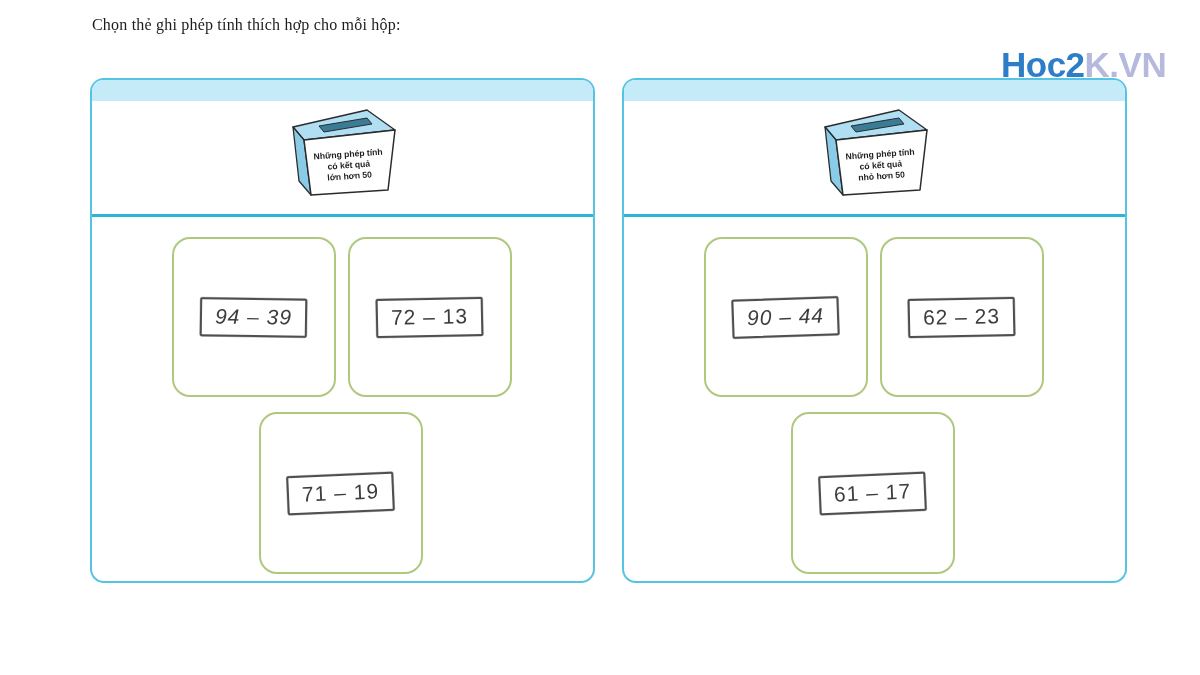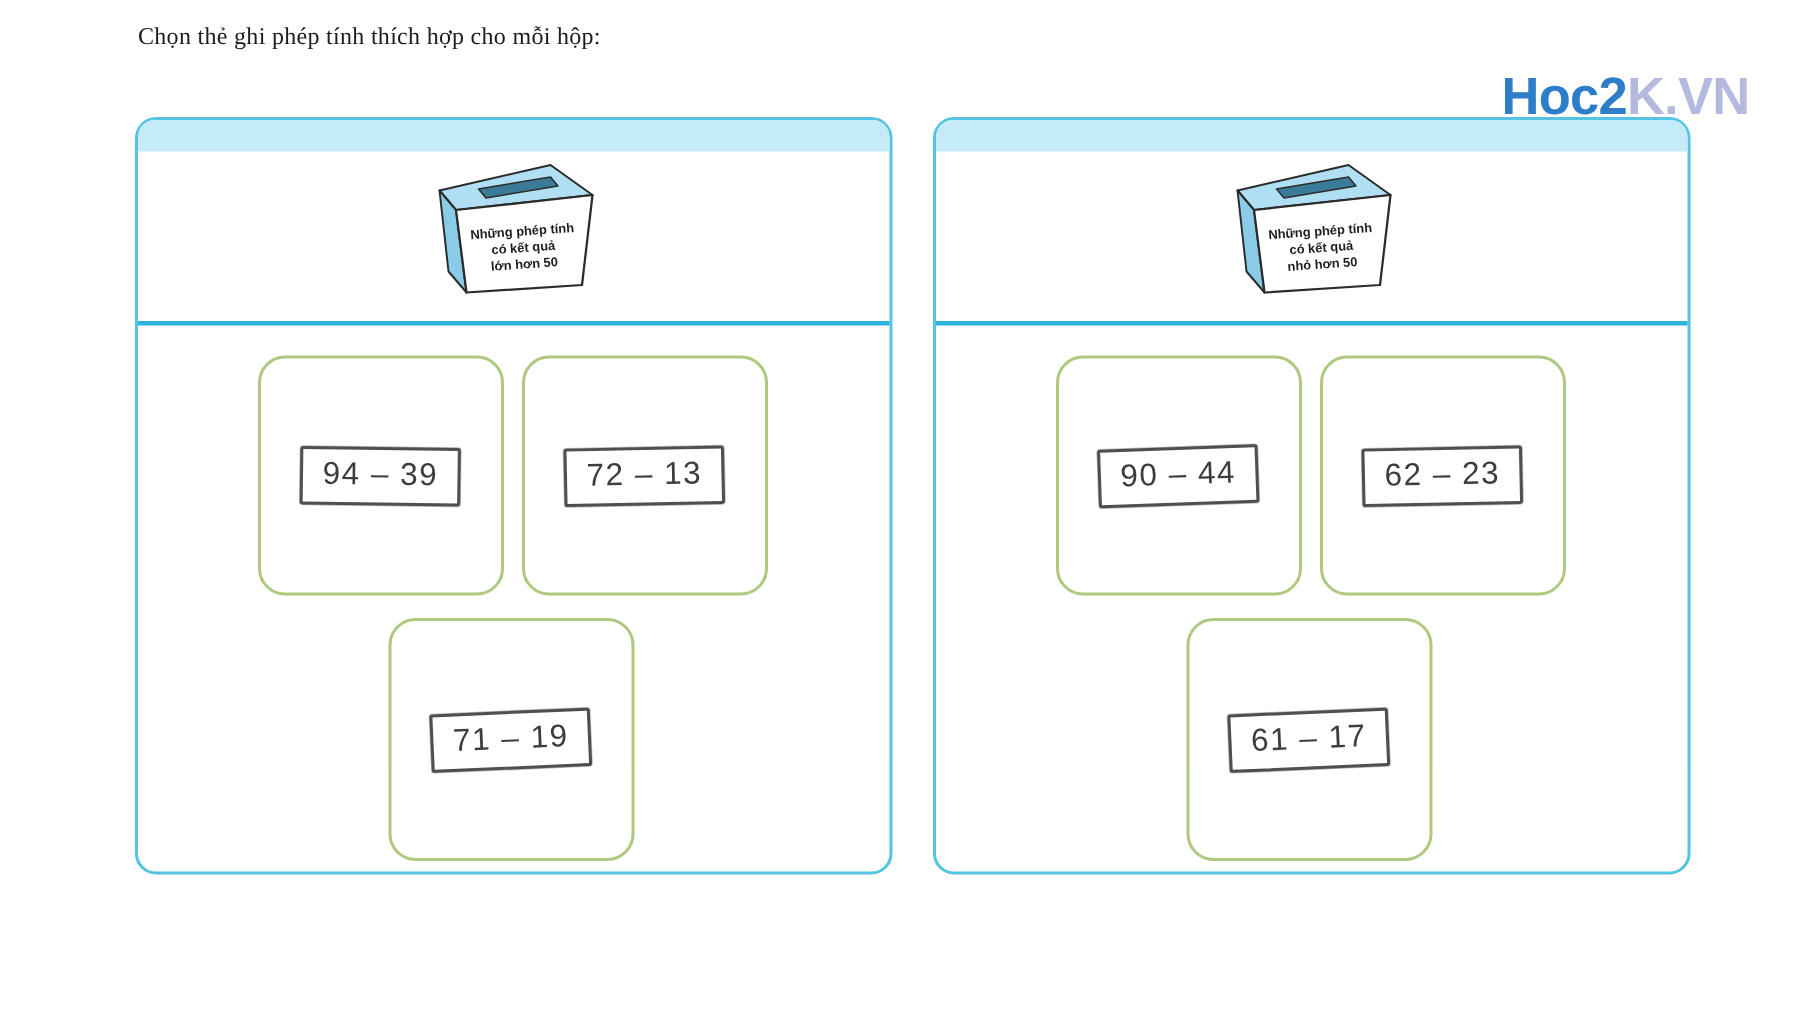--- a/index.html
+++ b/index.html
@@ -77,21 +77,21 @@
   .card {
     position: absolute;
     width: 164px; height: 160px;
     background: #ffffff;
     border: 2px solid var(--card-border, #aec97f);
     border-radius: 18px;
     display: flex;
     align-items: center;
     justify-content: center;
   }
-  .card.c1 { left: 80px;  top: 157px; }
+  .card.c1 { left: 80px;  top: 157px; font-style: italic; }
   .card.c2 { left: 256px; top: 157px; }
   .card.c3 { left: 167px; top: 332px; height: 162px; }
 
   .expr {
     display: inline-block;
     border: 2px solid var(--expression-border, #4f4f4f);
     border-radius: 2px;
     background: #ffffff;
     padding: 5px 13px 6px 13px;
     font-size: 21px;

